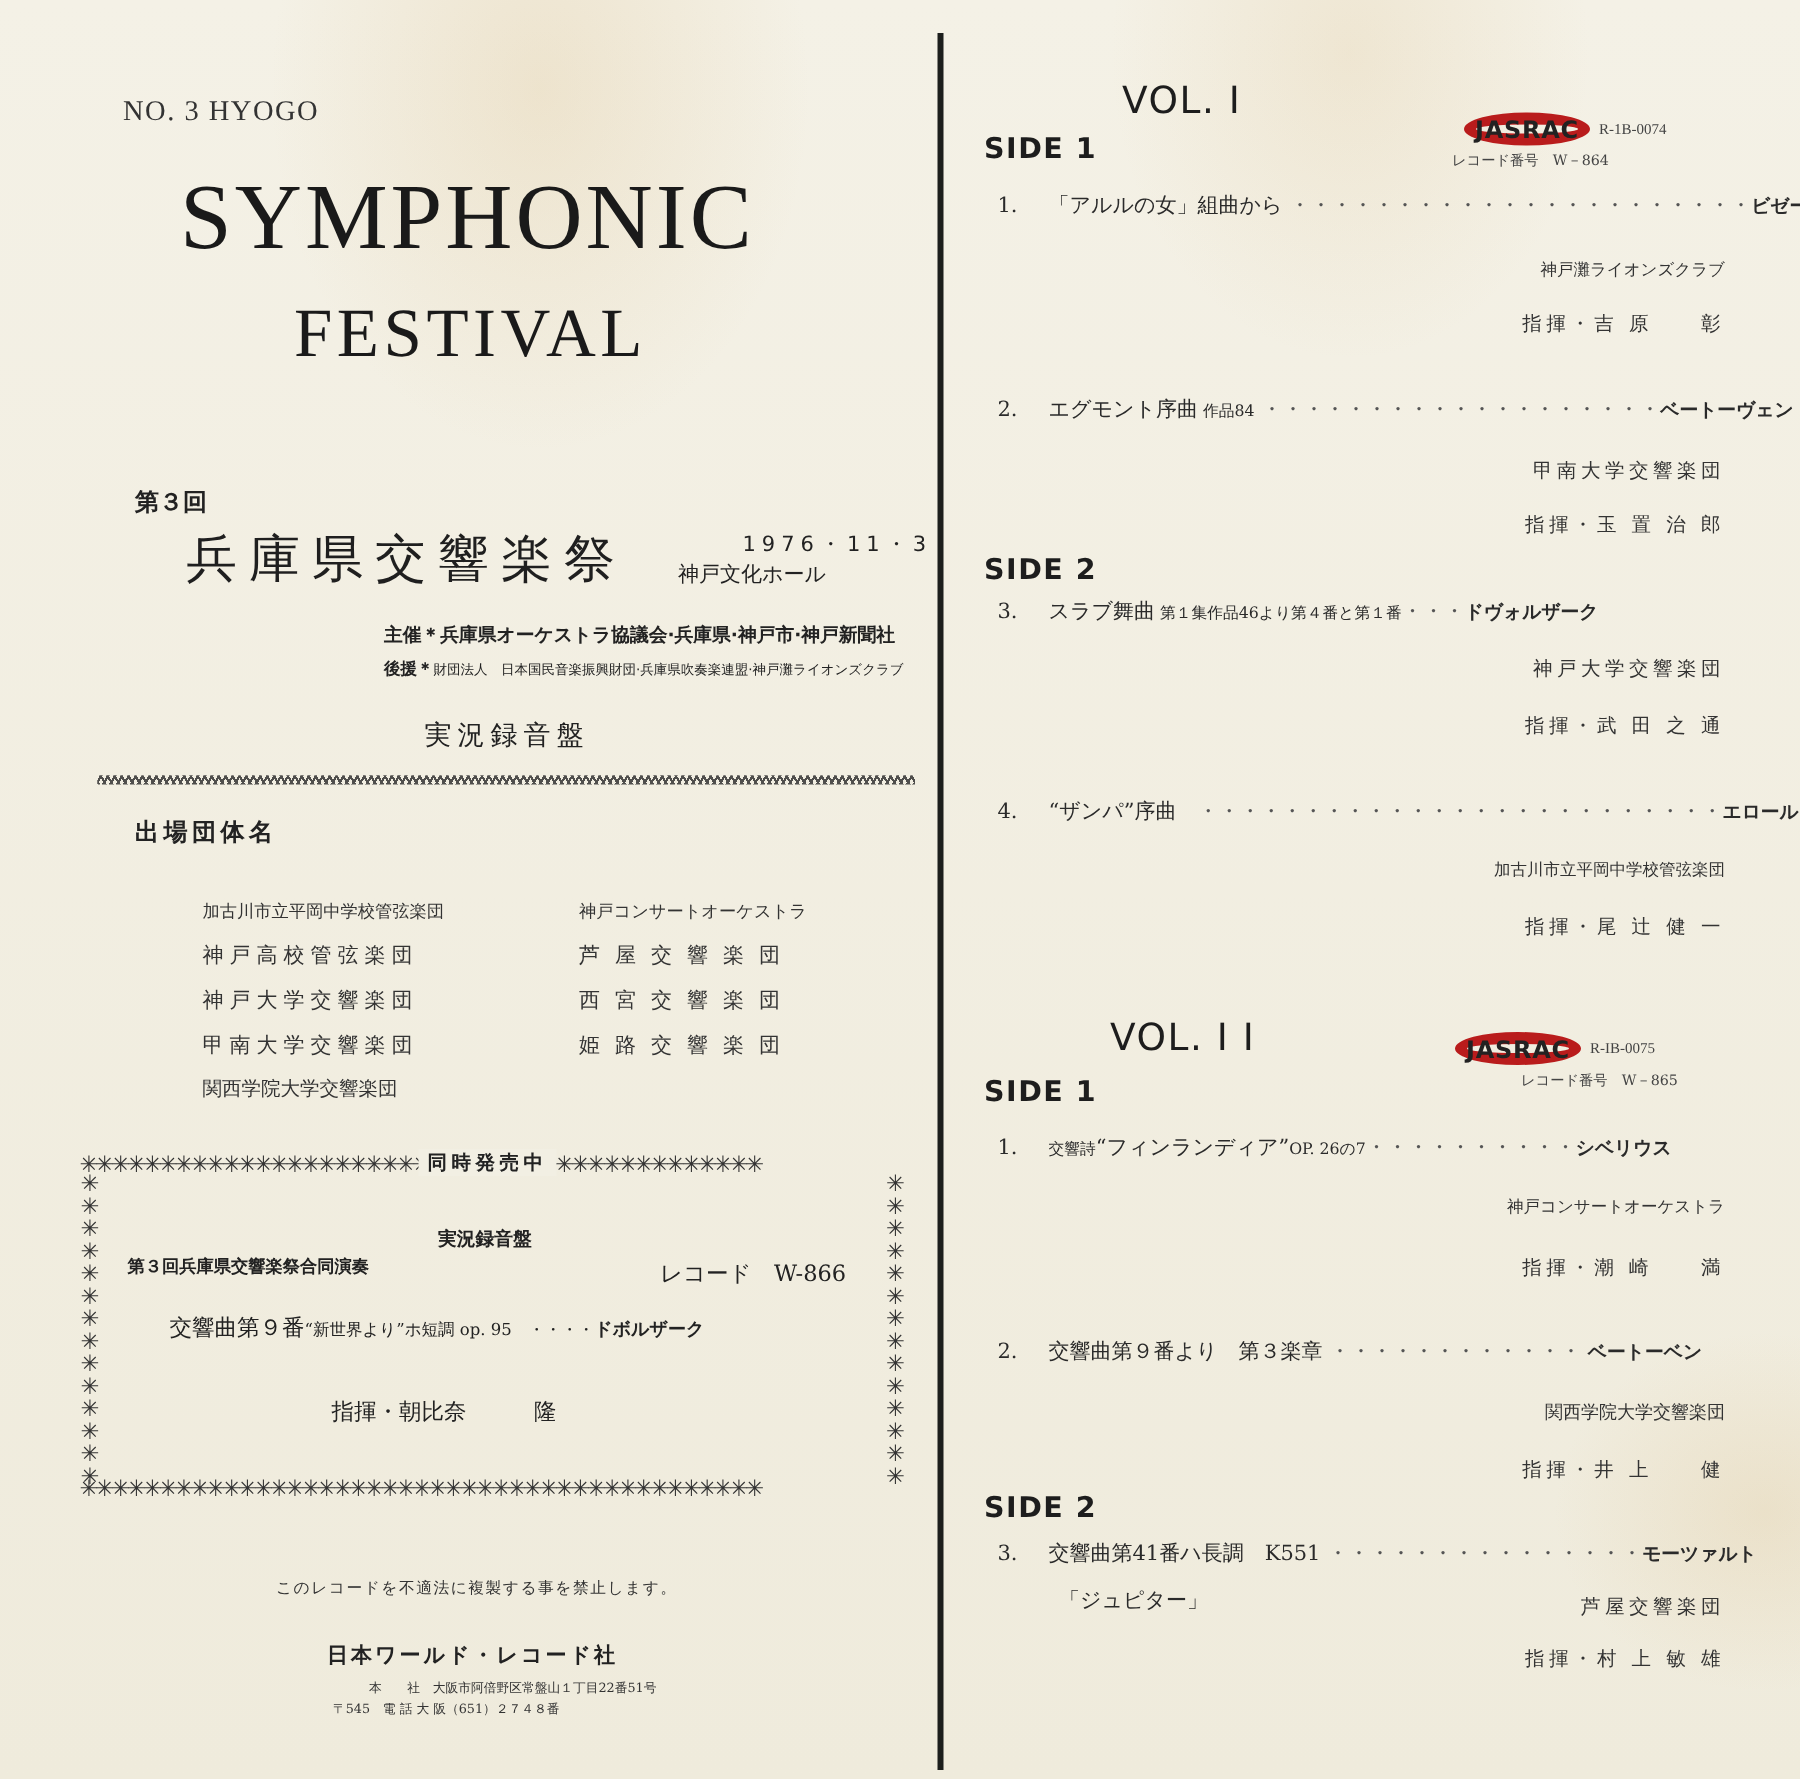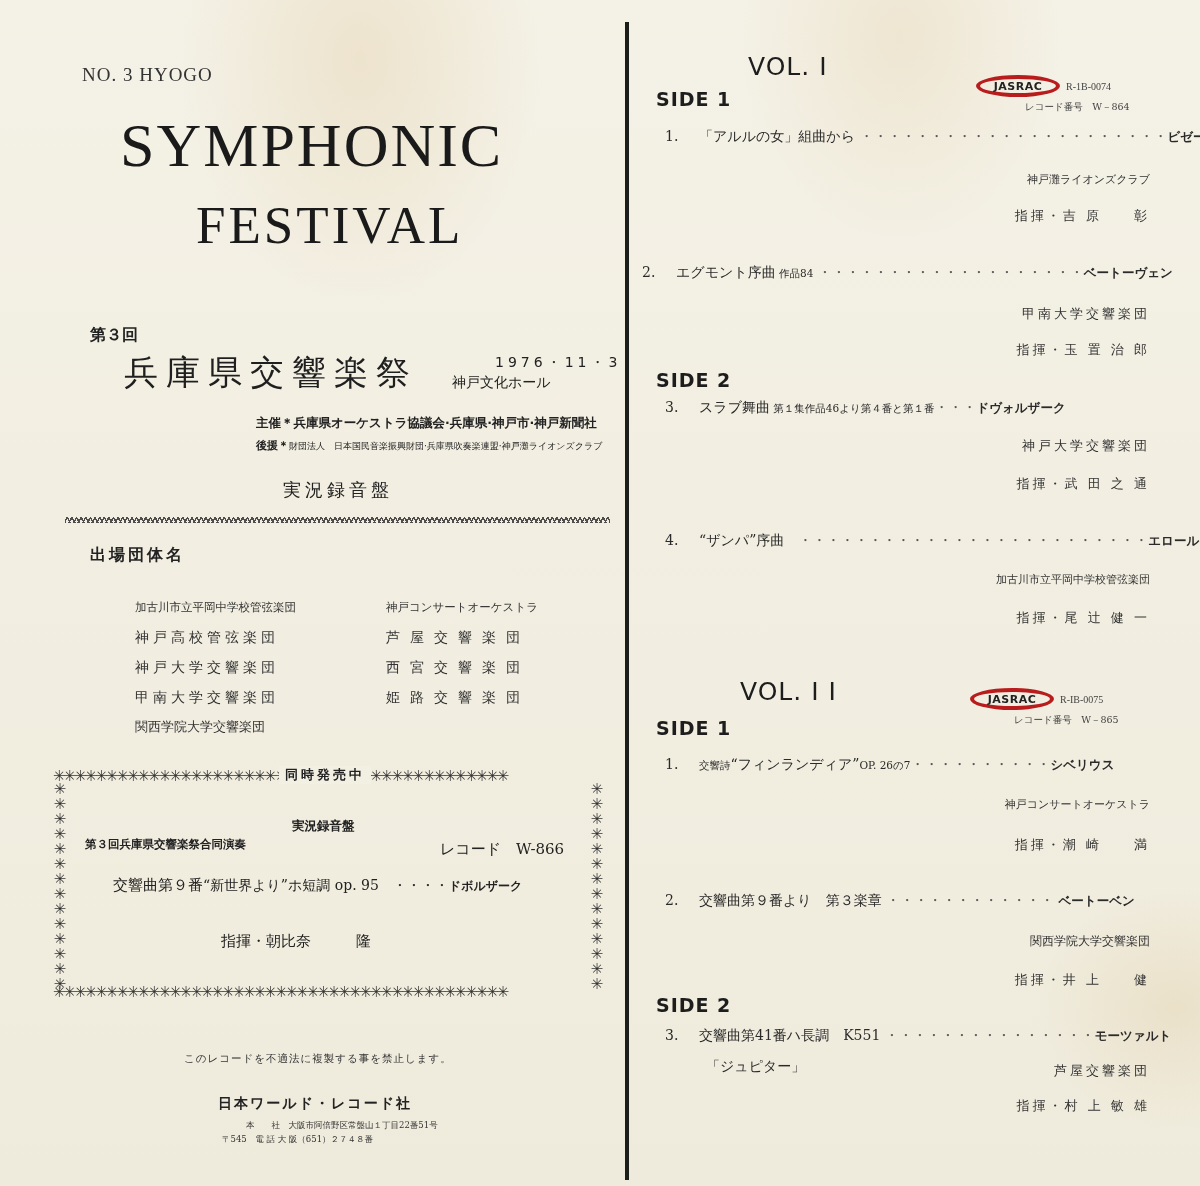--- a/index.html
+++ b/index.html
@@ -18,21 +18,21 @@
     }
     .abs { position: absolute; white-space: nowrap; }
     .sans { font-family: "DejaVu Sans", "Liberation Sans", sans-serif; }
 
     
     .divider { position: absolute; left: 625px; top: 22px; width: 4px; height: 1158px; background: #1c1e1c; }
 
     
     .no-hyogo { left: 82px; top: 64px; font-size: 19px; letter-spacing: 1px; font-family: "Liberation Serif", serif; color: #333; }
     .title-1 { left: 120px; top: 110px; font-size: 62px; font-family: "Liberation Serif", serif; letter-spacing: 2px; color: #1a1a1a; }
-    .title-2 { left: 196px; top: 195px; font-size: 53px; font-family: "Liberation Serif", serif; letter-spacing: 3px; color: #1a1a1a; }
+    .title-2 { left: 196px; top: 195px; font-size: 46px; font-family: "Liberation Serif", serif; letter-spacing: 3px; color: #1a1a1a; }
     .edition { left: 90px; top: 325px; font-size: 16px; font-weight: bold; }
     .fest-name { left: 124px; top: 350px; font-size: 34px; letter-spacing: 8px; color: #1f1f1f; }
     .date { left: 457px; top: 354px; font-size: 14px; letter-spacing: 4px; margin-left: 38px; }
     .venue { left: 452px; top: 374px; font-size: 14px; }
     .organizer { left: 256px; top: 415px; font-size: 12.5px; font-weight: bold; }
     .sponsor { left: 256px; top: 438px; font-size: 11px; font-weight: bold; }
     .sponsor .small { font-size: 9px; font-weight: normal; }
     .live-rec { left: 283px; top: 478px; font-size: 18px; letter-spacing: 4px; }
 
     .wavy { position: absolute; left: 65px; top: 517px; width: 545px; height: 6px;
@@ -49,42 +49,42 @@
 
     
     .star-box { position: absolute; left: 53px; top: 768px; width: 551px; height: 232px; }
     .star-row { position: absolute; left: 0; font-size: 15px; letter-spacing: -2px; color: #333; line-height: 16px; white-space: nowrap; overflow: hidden; width: 551px; }
     .star-col { position: absolute; top: 14px; font-size: 15px; line-height: 15px; color: #333; width: 14px; text-align: center; }
     .star-label { position: absolute; left: 226px; top: -2px; background: #f2efe3; padding: 0 6px; font-size: 13px; font-weight: bold; letter-spacing: 3px; color: #222; font-family: "DejaVu Sans", sans-serif; }
     .sb-line1 { left: 85px; top: 818px; font-size: 11.5px; font-weight: bold; margin-top: 19px; }
     .sb-line1b { left: 292px; top: 818px; font-size: 12.5px; font-weight: bold; }
     .sb-record { left: 440px; top: 840px; font-size: 15px; }
     .sb-work { left: 113px; top: 876px; font-size: 15px; }
-    .sb-work .sm { font-size: 14px; margin-top: 16px; }
+    .sb-work .sm { font-size: 11px; margin-top: 16px; }
     .sb-work .comp { font-size: 12px; font-weight: bold; font-family: "DejaVu Sans", sans-serif; }
     .sb-cond { left: 221px; top: 932px; font-size: 15px; }
 
     .notice { left: 184px; top: 1052px; font-size: 10.5px; letter-spacing: 1px; color: #333; }
     .company { left: 218px; top: 1095px; font-size: 14px; font-weight: bold; letter-spacing: 2px; font-family: "DejaVu Sans", sans-serif; }
     .addr1 { left: 218px; top: 1120px; font-size: 8.5px; color: #333; margin-left: 28px; }
     .addr2 { left: 222px; top: 1134px; font-size: 8.5px; color: #333; }
 
     
     .vol { font-family: "DejaVu Sans", "Liberation Sans", sans-serif; font-size: 25px; letter-spacing: 1px; color: #1d1d1d; }
     .side { font-family: "DejaVu Sans", "Liberation Sans", sans-serif; font-size: 19px; font-weight: bold; letter-spacing: 1px; color: #1d1d1d; }
     .track { font-size: 14px; color: #2a2a2a; }
     .track .num { display: inline-block; width: 34px; }
     .track .sm { font-size: 10.5px; }
     .track .dots { letter-spacing: 0; color: #555; }
     .track .comp { font-family: "DejaVu Sans", sans-serif; font-weight: bold; font-size: 12.5px; }
     .perf { font-size: 13px; letter-spacing: 3px; color: #333; text-align: right; right: 50px; }
     .perf.small { font-size: 11px; letter-spacing: 0; }
 
     .jasrac { position: absolute; display: flex; align-items: center; }
-    .jasrac-logo { width: 84px; height: 22px; border: 4px solid #b91c1c; border-radius: 50%; display: flex; align-items: center; justify-content: center; font-family: "DejaVu Sans", sans-serif; font-weight: bold; font-size: 11px; letter-spacing: 0.5px; color: #222; }
+    .jasrac-logo { width: 84px; height: 22px; border: 8px solid #b91c1c; border-radius: 50%; display: flex; align-items: center; justify-content: center; font-family: "DejaVu Sans", sans-serif; font-weight: bold; font-size: 16px; letter-spacing: 0.5px; color: #222; }
     .jasrac-code { margin-left: 6px; font-size: 10px; color: #444; font-family: "Liberation Serif", serif; }
     .rec-num { font-size: 9.5px; color: #444; }
   </style>
 </head>
 <body>
 
 <div class="divider"></div>
 
 <div class="abs no-hyogo">NO. 3  HYOGO</div>
 <div class="abs title-1">SYMPHONIC</div>
@@ -137,30 +137,30 @@
 <div class="abs notice">このレコードを不適法に複製する事を禁止します。</div>
 <div class="abs company">日本ワールド・レコード社</div>
 <div class="abs addr1">本　　社　大阪市阿倍野区常盤山１丁目22番51号</div>
 <div class="abs addr2">〒545　電 話 大 阪（651）２７４８番</div>
 
 <div class="abs vol" style="left:748px; top:52px;">VOL.  I</div>
 <div class="jasrac" style="left:976px; top:75px;">
   <div class="jasrac-logo">JASRAC</div>
   <div class="jasrac-code">R-1B-0074</div>
 </div>
-<div class="abs rec-num" style="left:1025px; top:101px;">レコード番号　W－864</div>
+<div class="abs rec-num" style="left:968px; top:101px;">レコード番号　W－864</div>
 
 <div class="abs side" style="left:656px; top:88px;">SIDE 1</div>
 <div class="abs track" style="left:665px; top:128px;">
   <span class="num">1.</span><span>「アルルの女」組曲から</span> <span class="dots">・・・・・・・・・・・・・・・・・・・・・・</span><span class="comp">ビゼー</span>
 </div>
 <div class="abs perf small" style="top:172px;">神戸灘ライオンズクラブ</div>
 <div class="abs perf" style="top:207px;">指揮・吉 原　　彰</div>
 
-<div class="abs track" style="left:642px; top:264px;">
+<div class="abs track" style="left:665px; top:264px;">
   <span class="num">2.</span><span>エグモント序曲</span><span class="sm"> 作品84</span> <span class="dots">・・・・・・・・・・・・・・・・・・・</span><span class="comp">ベートーヴェン</span>
 </div>
 <div class="abs perf" style="top:305px;">甲南大学交響楽団</div>
 <div class="abs perf" style="top:341px;">指揮・玉 置 治 郎</div>
 
 <div class="abs side" style="left:656px; top:369px;">SIDE 2</div>
 <div class="abs track" style="left:665px; top:399px;">
   <span class="num">3.</span><span>スラブ舞曲</span><span class="sm"> 第１集作品46より第４番と第１番</span><span class="dots">・・・</span><span class="comp">ドヴォルザーク</span>
 </div>
 <div class="abs perf" style="top:437px;">神戸大学交響楽団</div>

